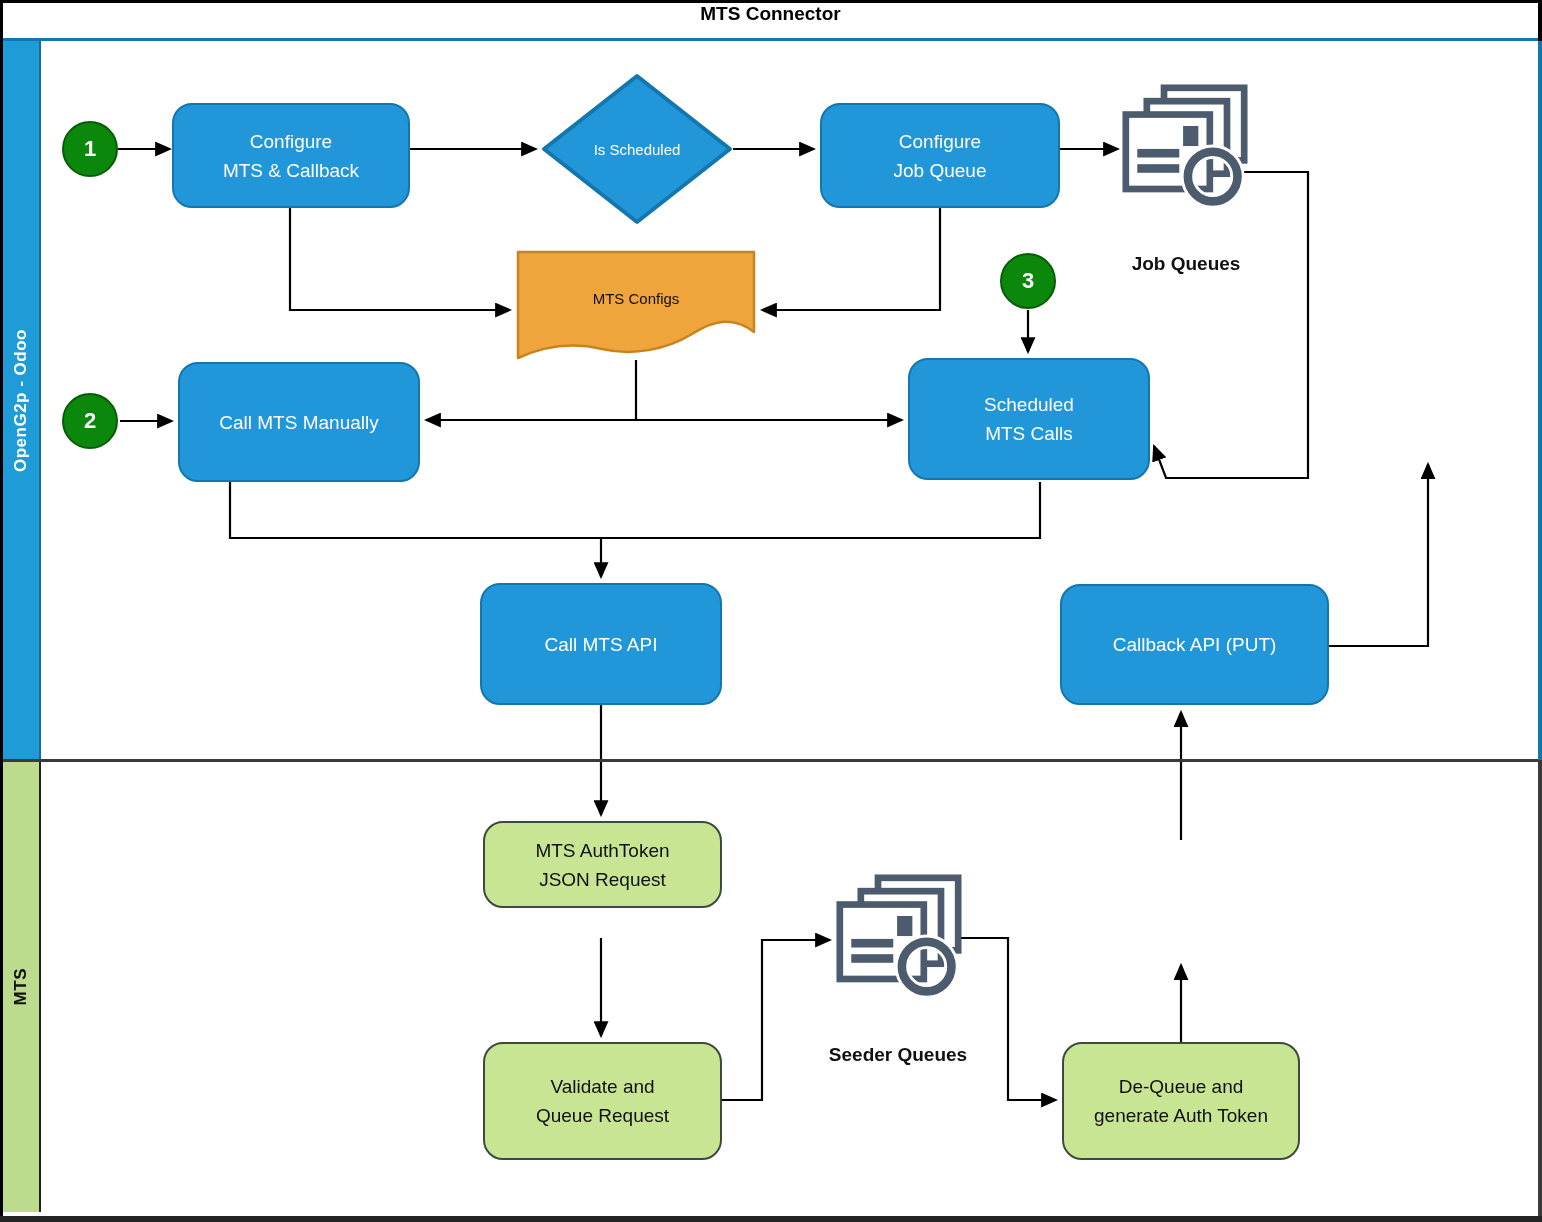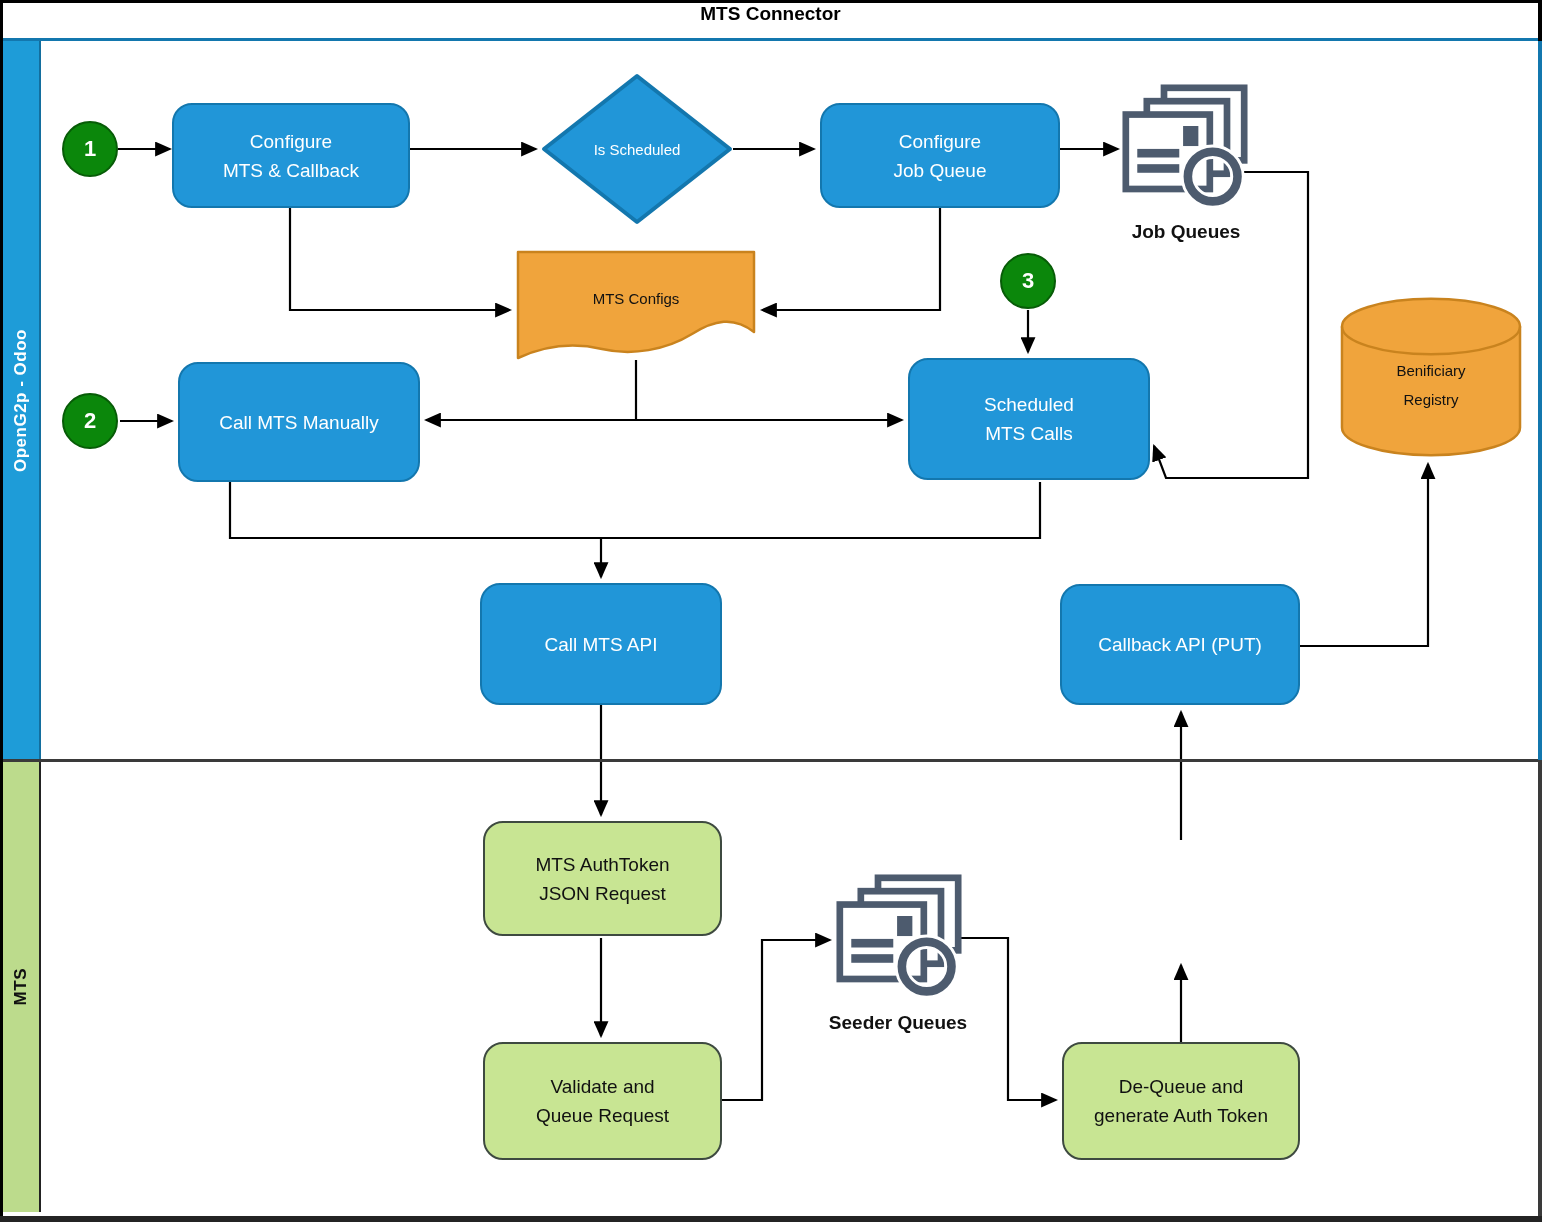--- a/index.html
+++ b/index.html
@@ -30,21 +30,21 @@
   .green { background:#C8E593; border:2px solid #3E4A40; color:#111; }
   .lbl { white-space:pre-line; font-size:19px; line-height:29px; }
   .shape-wrap { position:absolute; z-index:3; }
   .shape-wrap svg { position:absolute; left:0; top:0; }
   .shape-label { position:absolute; left:0; right:0; text-align:center;
     white-space:pre-line; font-size:15px; line-height:29px; color:#111; }
   .circle { position:absolute; width:56px; height:56px; border-radius:50%;
     background:#0B870B; border:2px solid #075C07; color:#fff; display:flex;
     align-items:center; justify-content:center; font-size:22px; font-weight:600; z-index:3; }
   .icon-wrap { position:absolute; z-index:3; }
-  .icon-caption { position:absolute; text-align:center; font-size:19px; font-weight:bold; color:#111; z-index:3; }
+  .icon-caption { position:absolute; text-align:center; font-size:19px; font-weight:bold; color:#111; z-index:3;margin-top:32px; }
   #edges { position:absolute; left:0; top:0; z-index:2; }
 </style>
 </head>
 <body>
 
 <div id="canvas">
 
   <div class="frame" style="left:0;top:0;width:1542px;height:3px;"></div>
   <div class="frame" style="left:0;top:0;width:3px;height:1222px;"></div>
   <div class="frame" style="left:1538px;top:0;width:4px;height:41px;"></div>
@@ -148,38 +148,30 @@
 
   <div class="node blue" style="left:178px;top:362px;width:242px;height:120px;">
     <span class="lbl">Call MTS Manually</span>
   </div>
 
   <div class="node blue" style="left:908px;top:358px;width:242px;height:122px;">
     <span class="lbl">Scheduled
 MTS Calls</span>
   </div>
 
-  <div class="shape-wrap" style="left:1340px;top:296px;width:182px;height:162px;">
-    <svg width="182" height="162" viewBox="0 0 184 162">
-      <path d="M2,30 A90,28 0 0 1 182,30 L182,132 A90,28 0 0 1 2,132 Z" fill="#F0A43C" stroke="#C9831E" stroke-width="2.5"></path>
-      <path d="M2,30 A90,28 0 0 0 182,30" fill="none" stroke="#C9831E" stroke-width="2.5"></path>
-    </svg>
-    <div class="shape-label" style="top:60px;">Benificiary
-Registry</div>
-  </div>
 
   <div class="node blue" style="left:480px;top:583px;width:242px;height:122px;">
     <span class="lbl">Call MTS API</span>
   </div>
 
-  <div class="node blue" style="left:1060px;top:584px;width:240px;height:121px;">
+  <div class="node blue" style="left:1060px;top:584px;width:269px;height:121px;">
     <span class="lbl">Callback API (PUT)</span>
   </div>
 
-  <div class="node green" style="left:483px;top:821px;width:239px;height:115px;">
+  <div class="node green" style="left:483px;top:821px;width:239px;height:87px;">
     <span class="lbl">MTS AuthToken
 JSON Request</span>
   </div>
 
   <div class="node green" style="left:483px;top:1042px;width:239px;height:118px;">
     <span class="lbl">Validate and
 Queue Request</span>
   </div>
 
   <div class="icon-wrap" style="left:836px;top:874px;width:126px;height:128px;">

